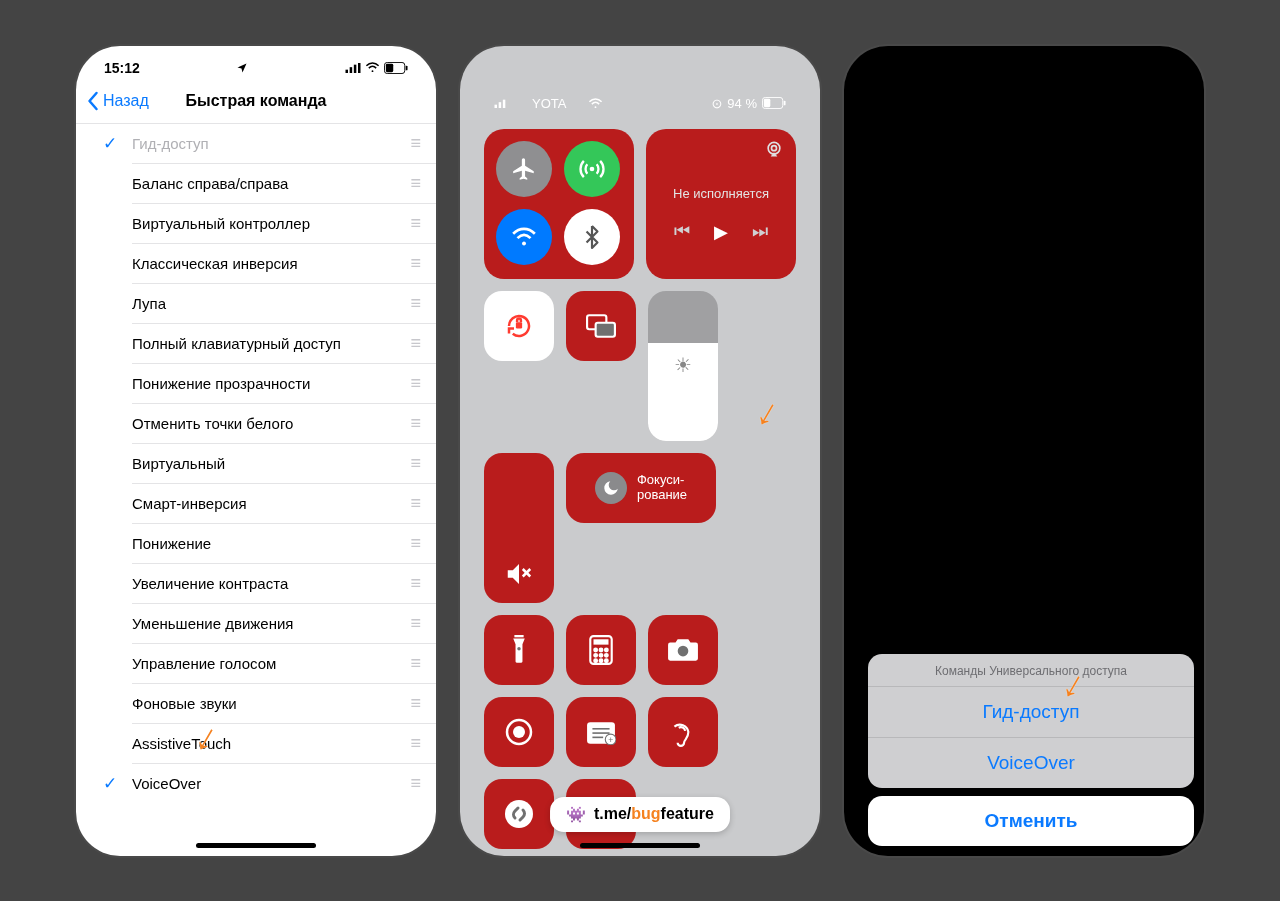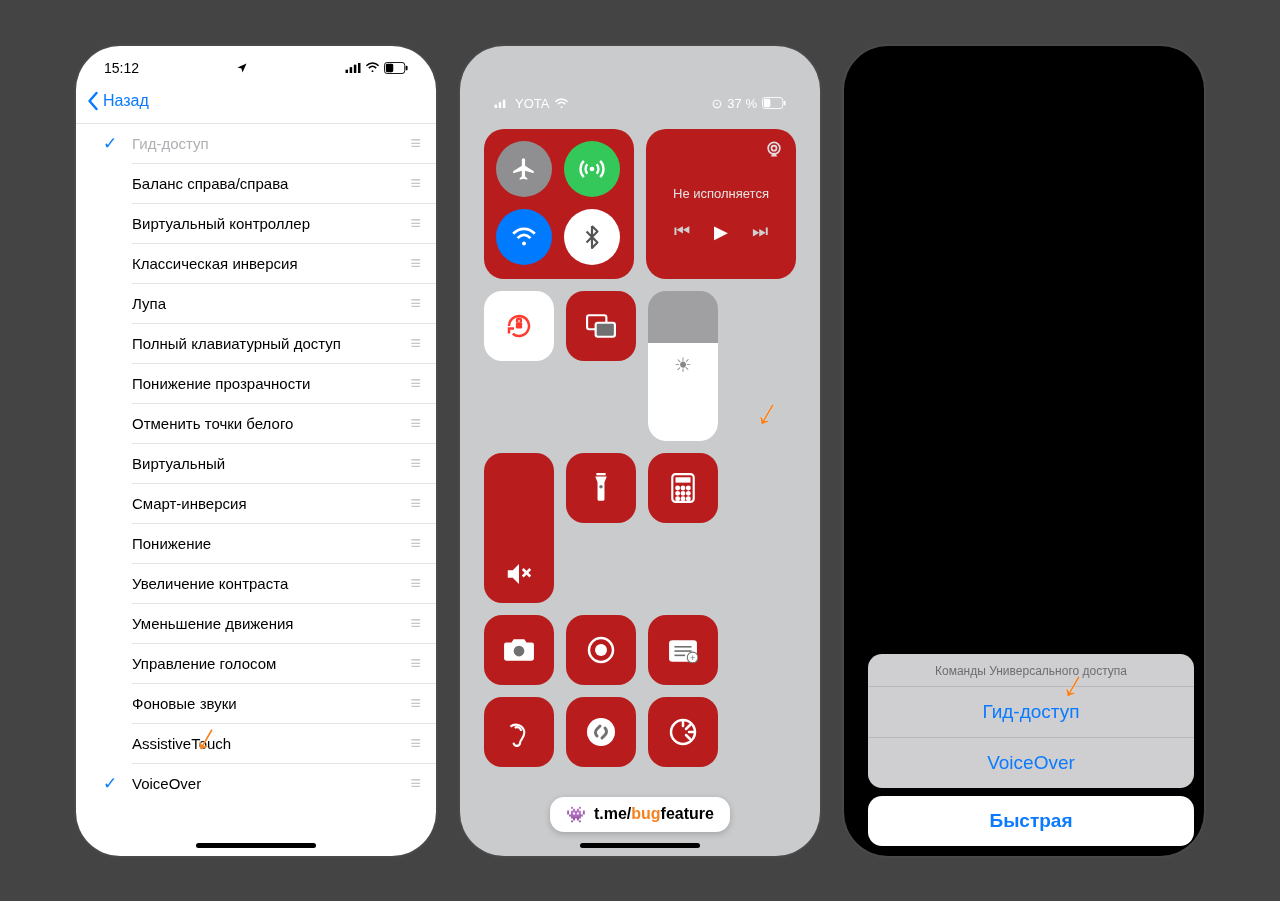--- a/index.html
+++ b/index.html
@@ -23,21 +23,21 @@
   }
   
   .p1 { background: #fff; }
   .p1 .statusbar {
     height: 34px;
     display: flex;
     justify-content: space-between;
     align-items: center;
     padding: 10px 28px 0;
     font-size: 14px;
-    font-weight: 400;
+    font-weight: 700;
   }
   .p1 .navbar {
     height: 44px;
     display: flex;
     align-items: center;
     position: relative;
     border-bottom: 1px solid #e4e4e6;
   }
   .p1 .back {
     color: #0a7aff;
@@ -295,20 +295,21 @@
       </span>
     </div>
   </div>
   <div class="navbar">
     <div class="back">
       <svg width="13" height="20" viewBox="0 0 12 20" fill="none" stroke="#0a7aff" stroke-width="2.5" stroke-linecap="round" stroke-linejoin="round">
           <path d="M10 2L3 10l7 8"></path>
         </svg>
       <span style="margin-left:4px">Назад</span>
     </div>
+    <div class="title">Быстрая команда</div>
   </div>
   <div class="list" id="s1-list">
       <div class="row">
         <span class="check">✓</span>
         <span style="color: rgb(176, 176, 180);">Гид-доступ</span>
         <span class="handle">≡</span>
       </div>
       <div class="row">
         <span class="check"></span>
         <span>Баланс справа/справа</span>
@@ -389,41 +390,41 @@
         <span>VoiceOver</span>
         <span class="handle">≡</span>
       </div>
     </div>
   <span class="arrow-orange" style="top:670px;left:122px">↓</span>
   <div class="home-ind"></div>
 </div>
 
 <div class="phone p2">
   <div class="cc-status">
-    <div style="display:flex;align-items:center;gap:5px">
+    <div style="display:flex;align-items:center;gap:22px">
       <span>
         <svg width="16" height="10" viewBox="0 0 18 12">
             <rect x="0" y="8" width="3" height="4" fill="#fff"></rect>
             <rect x="5" y="5" width="3" height="7" fill="#fff"></rect>
             <rect x="10" y="2" width="3" height="10" fill="#fff"></rect>
             <rect x="15" y="0" width="3" height="12" fill="#ccc" opacity=".5"></rect>
           </svg>
       </span>
       <span>YOTA</span>
       <span>
         <svg width="15" height="11" viewBox="0 0 24 18" fill="none" stroke="#fff" stroke-width="2.5">
             <path d="M2 6c6-6 14-6 20 0"></path>
             <path d="M6 10c4-4 8-4 12 0"></path>
             <circle cx="12" cy="15" r="1.5" fill="#fff" stroke="none"></circle>
           </svg>
       </span>
     </div>
     <div style="display:flex;align-items:center;gap:5px">
       <span>⊙</span>
-      <span>37 %</span>
+      <span>94 %</span>
       <span>
         <svg width="24" height="12" viewBox="0 0 26 13">
             <rect x="0.5" y="0.5" width="22" height="12" rx="3" fill="none" stroke="#fff"></rect>
             <rect x="2" y="2" width="7" height="9" rx="1.5" fill="#fff"></rect>
             <rect x="23.5" y="4" width="2" height="5" rx="1" fill="#fff"></rect>
           </svg>
       </span>
     </div>
   </div>
 
@@ -495,20 +496,29 @@
     <div class="tile tall">
       <span class="icon-white" style="margin-top:auto;margin-bottom:14px">
         <svg width="30" height="30" viewBox="0 0 24 24" fill="#fff">
             <path d="M3 9v6h4l5 5V4L7 9H3z"></path>
             <line x1="15" y1="8" x2="21" y2="14" stroke="#fff" stroke-width="2"></line>
             <line x1="21" y1="8" x2="15" y2="14" stroke="#fff" stroke-width="2"></line>
           </svg>
       </span>
     </div>
 
+    <div class="tile med focus">
+      <div class="ficon">
+        <svg width="18" height="18" viewBox="0 0 24 24" fill="#fff">
+            <path d="M21 13A9 9 0 1 1 11 3a7 7 0 0 0 10 10z"></path>
+          </svg>
+      </div>
+      <div style="white-space:pre-line;line-height:1.1">Фокуси-
+рование</div>
+    </div>
 
     <div class="tile small">
       <svg width="14" height="30" viewBox="0 0 12 26" fill="#fff">
           <rect x="2" y="0" width="8" height="2"></rect>
           <path d="M1 3h10l-2 5v15a1 1 0 0 1-1 1H4a1 1 0 0 1-1-1V8L1 3z"></path>
           <circle cx="6" cy="12" r="1.5" fill="#707070"></circle>
         </svg>
     </div>
     <div class="tile small">
       <svg width="24" height="30" viewBox="0 0 22 28" fill="none" stroke="#fff" stroke-width="2">
@@ -577,16 +587,16 @@
 </div>
 
 <div class="phone p3">
 
   <div class="sheet">
     <div class="panel">
       <div class="hdr">Команды Универсального доступа</div>
       <div class="opt">Гид-доступ</div>
       <div class="opt">VoiceOver</div>
     </div>
-    <div class="cancel">Быстрая</div>
+    <div class="cancel">Отменить</div>
   </div>
   <span class="arrow-orange" style="bottom:150px;right:120px">↓</span>
 </div>
 
 </body></html>

